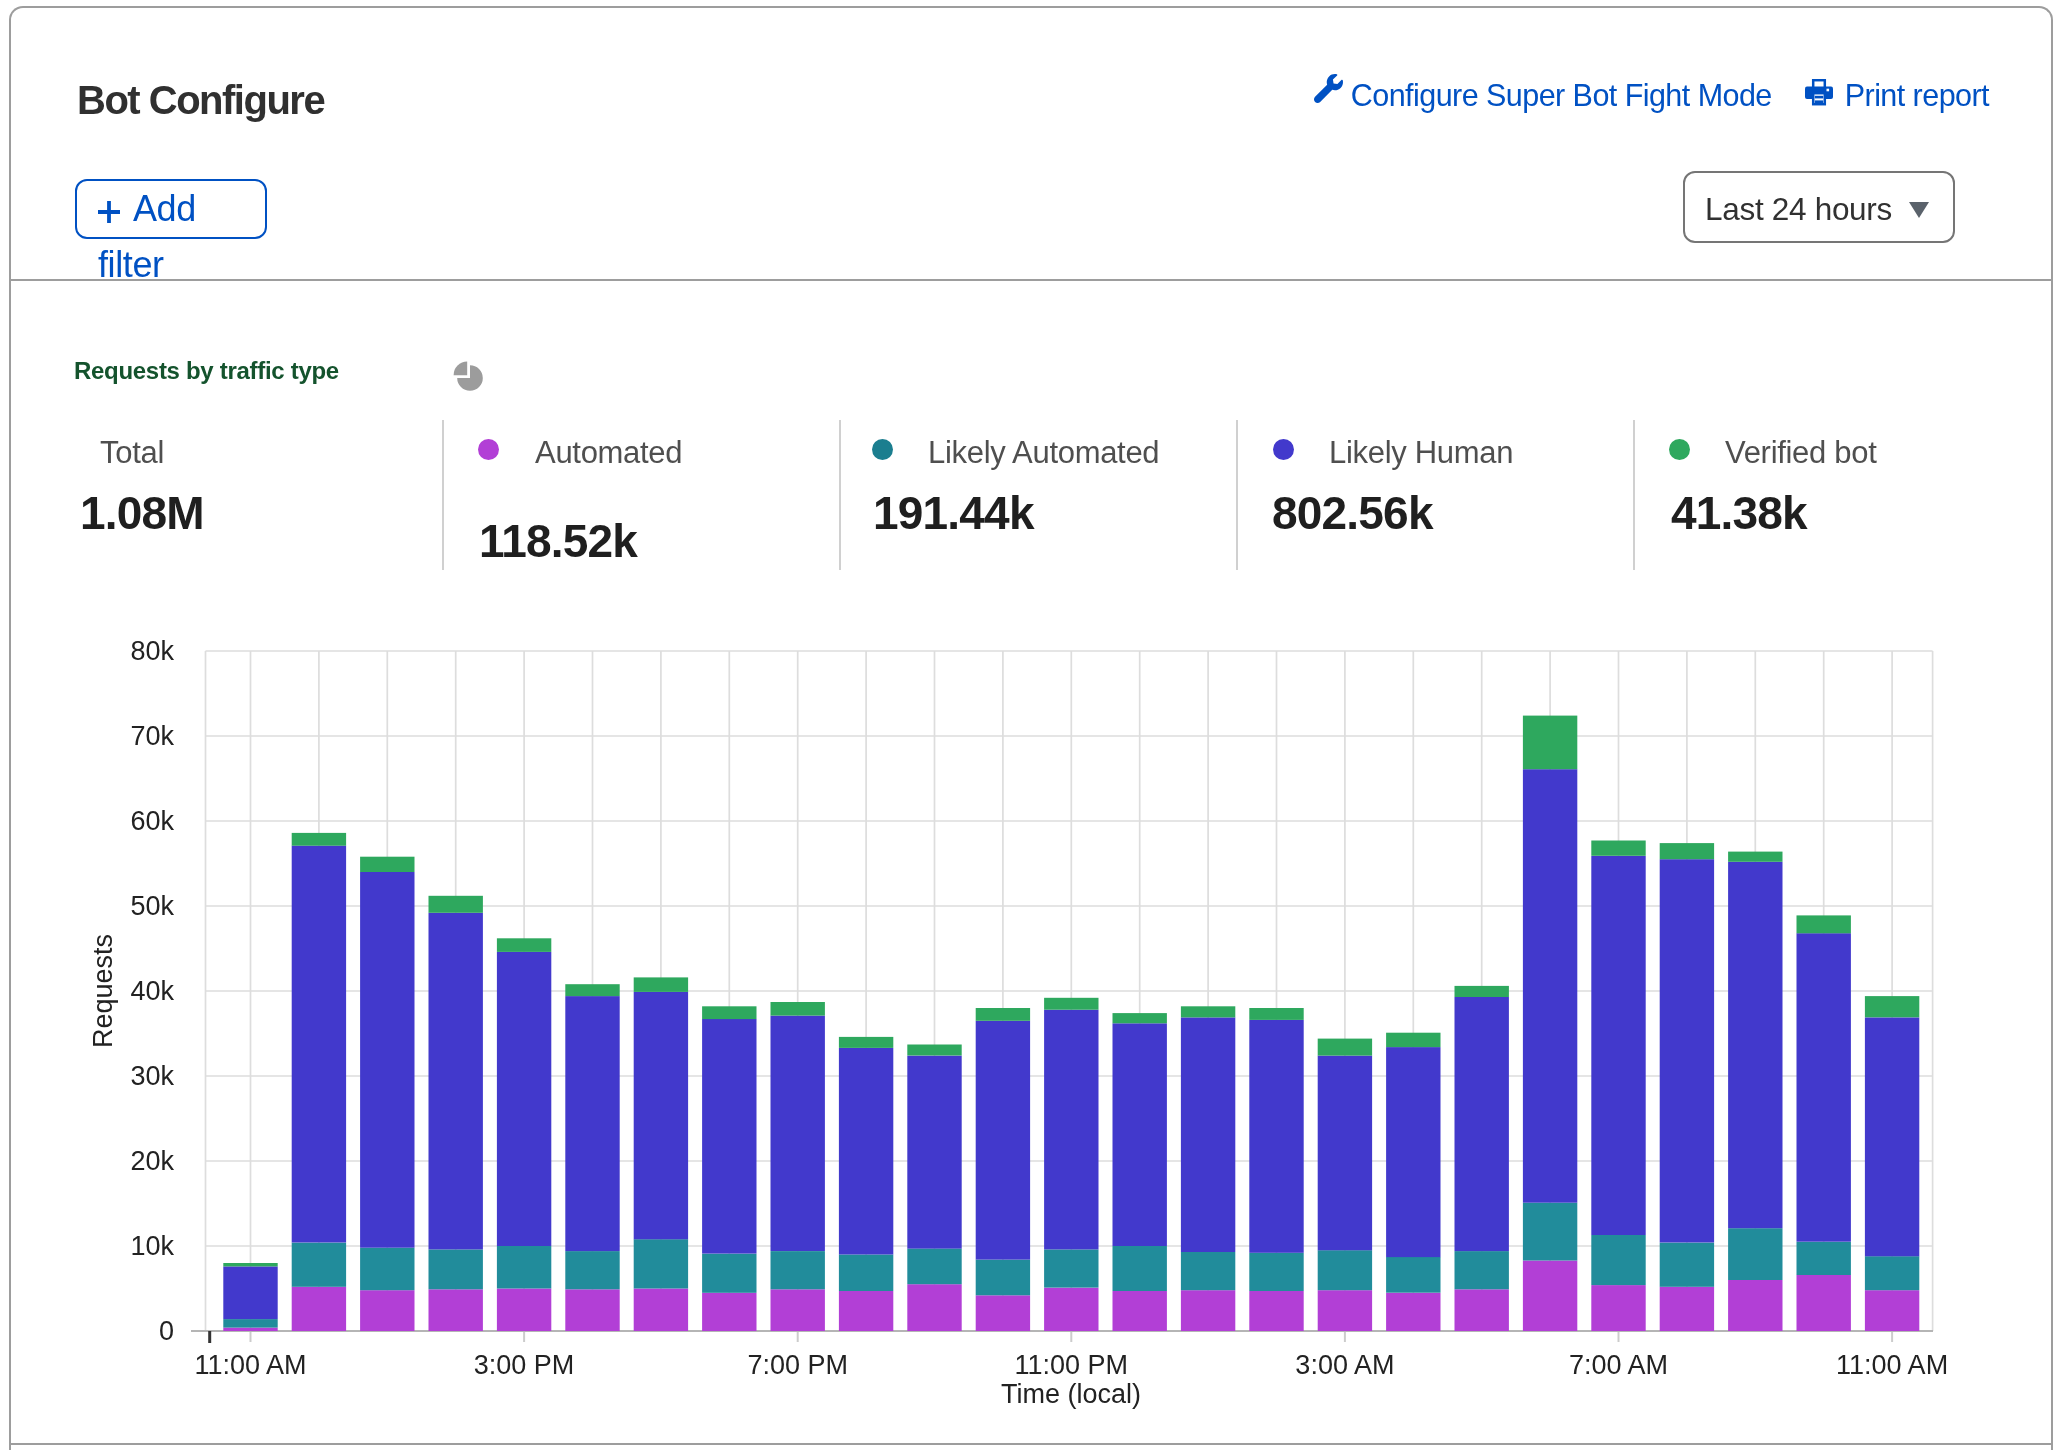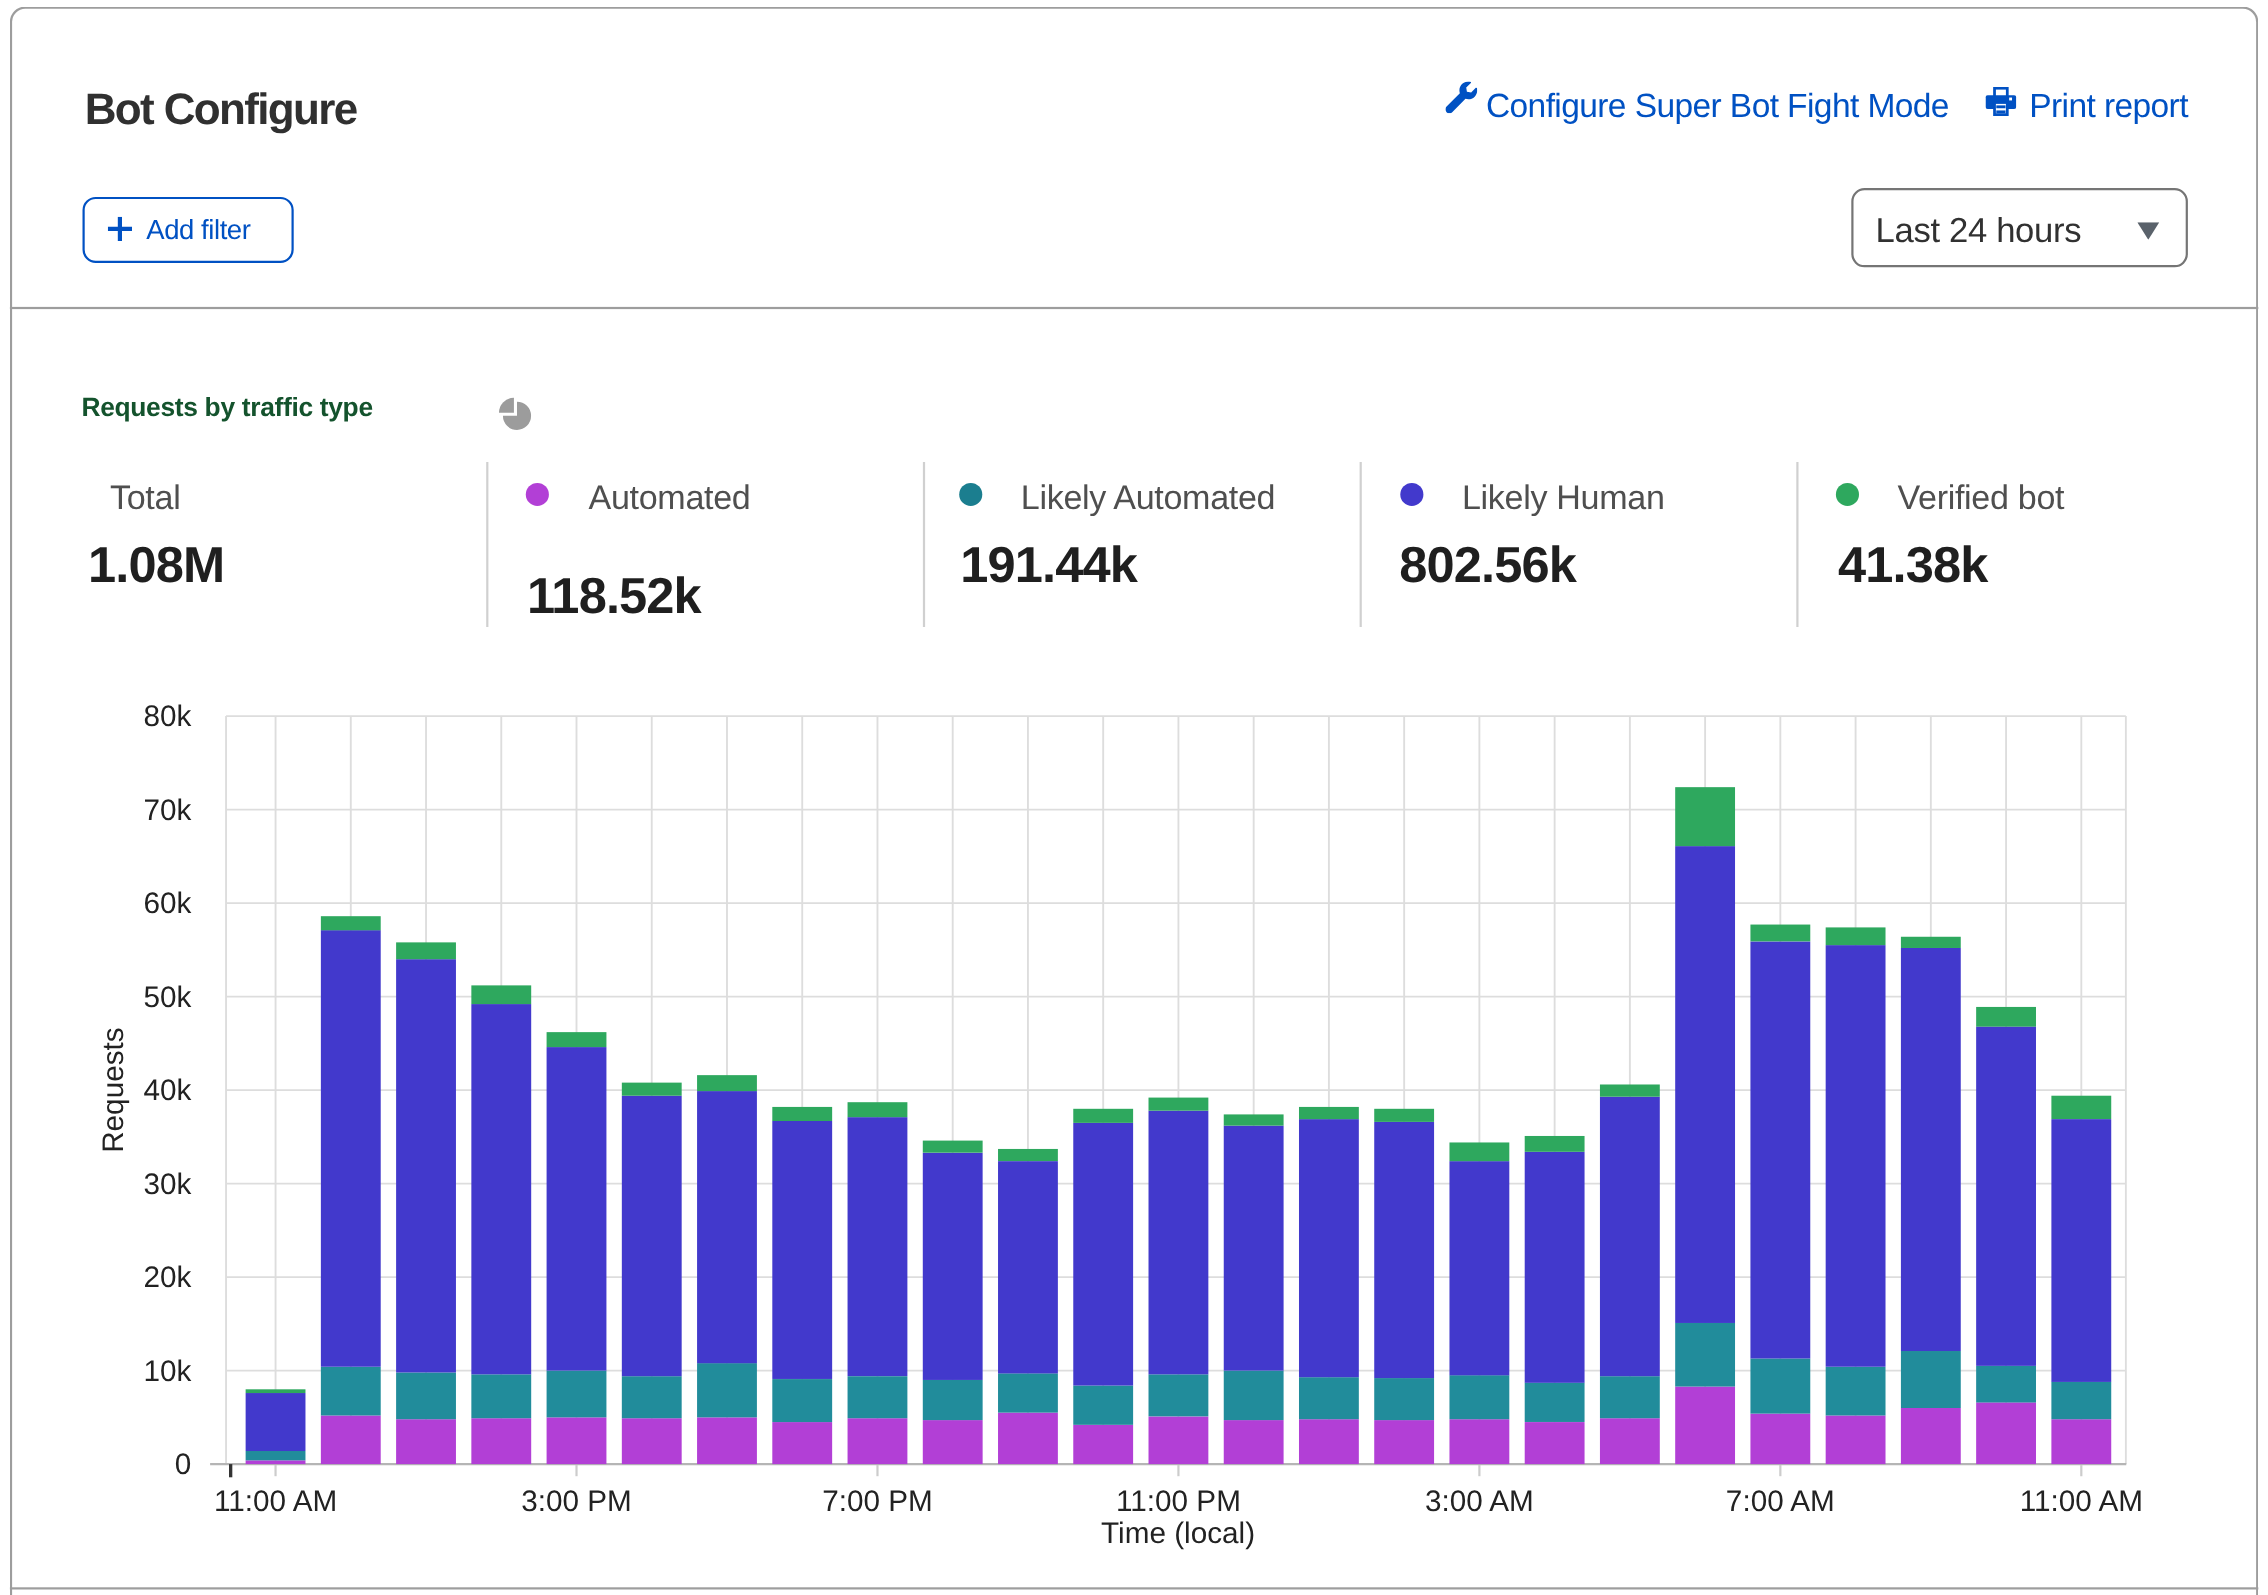--- a/index.html
+++ b/index.html
@@ -9,24 +9,24 @@
   position:absolute; left:9px; top:6px; width:2044px; height:1444px;
   border:2px solid #9d9d9d; border-bottom:none;
   border-radius:14px 14px 0 0; background:#fff;
 }
 #title { left:77px; top:78px; font-size:40px; font-weight:700; color:#303030; letter-spacing:-1.5px; }
 #links { right:73px; top:77px; font-size:30.5px; letter-spacing:-0.55px; }
 #links span.lnk { color:#0051c3; position:relative; top:-2px; }
 #addfilter {
   left:75px; top:179px; width:192px; height:60px;
   border:2px solid #0051c3; border-radius:12px;
-  font-size:25px; color:#0051c3; line-height:56px; padding-left:21px; letter-spacing:-0.4px;
+  font-size:36px; color:#0051c3; line-height:56px; padding-left:21px; letter-spacing:-0.4px;
 }
 #select {
-  left:1683px; top:171px; width:306px; height:72px;
+  left:1683px; top:171px; width:272px; height:72px;
   border:2px solid #757575; border-radius:12px;
   font-size:31.5px; color:#313131; line-height:72px; letter-spacing:-0.3px;
 }
 #divider1 { left:9px; top:279px; width:2044px; height:2px; background:#9d9d9d; }
 #bottomline { left:9px; top:1443px; width:2044px; height:2px; background:#9d9d9d; }
 #secheading { left:74px; top:357px; font-size:24px; font-weight:700; color:#14532d; letter-spacing:-0.3px; }
 .statlabel { font-size:31px; color:#4f4f4f; letter-spacing:-0.3px;margin-left:16px; }
 .statvalue { font-size:46px; font-weight:700; color:#1f1f1f; letter-spacing:-0.8px; }
 .vdiv { position:absolute; top:420px; width:2px; height:150px; background:#d0d0d0; }
 .dot { position:absolute; width:21px; height:21px; border-radius:50%; top:439px; }

